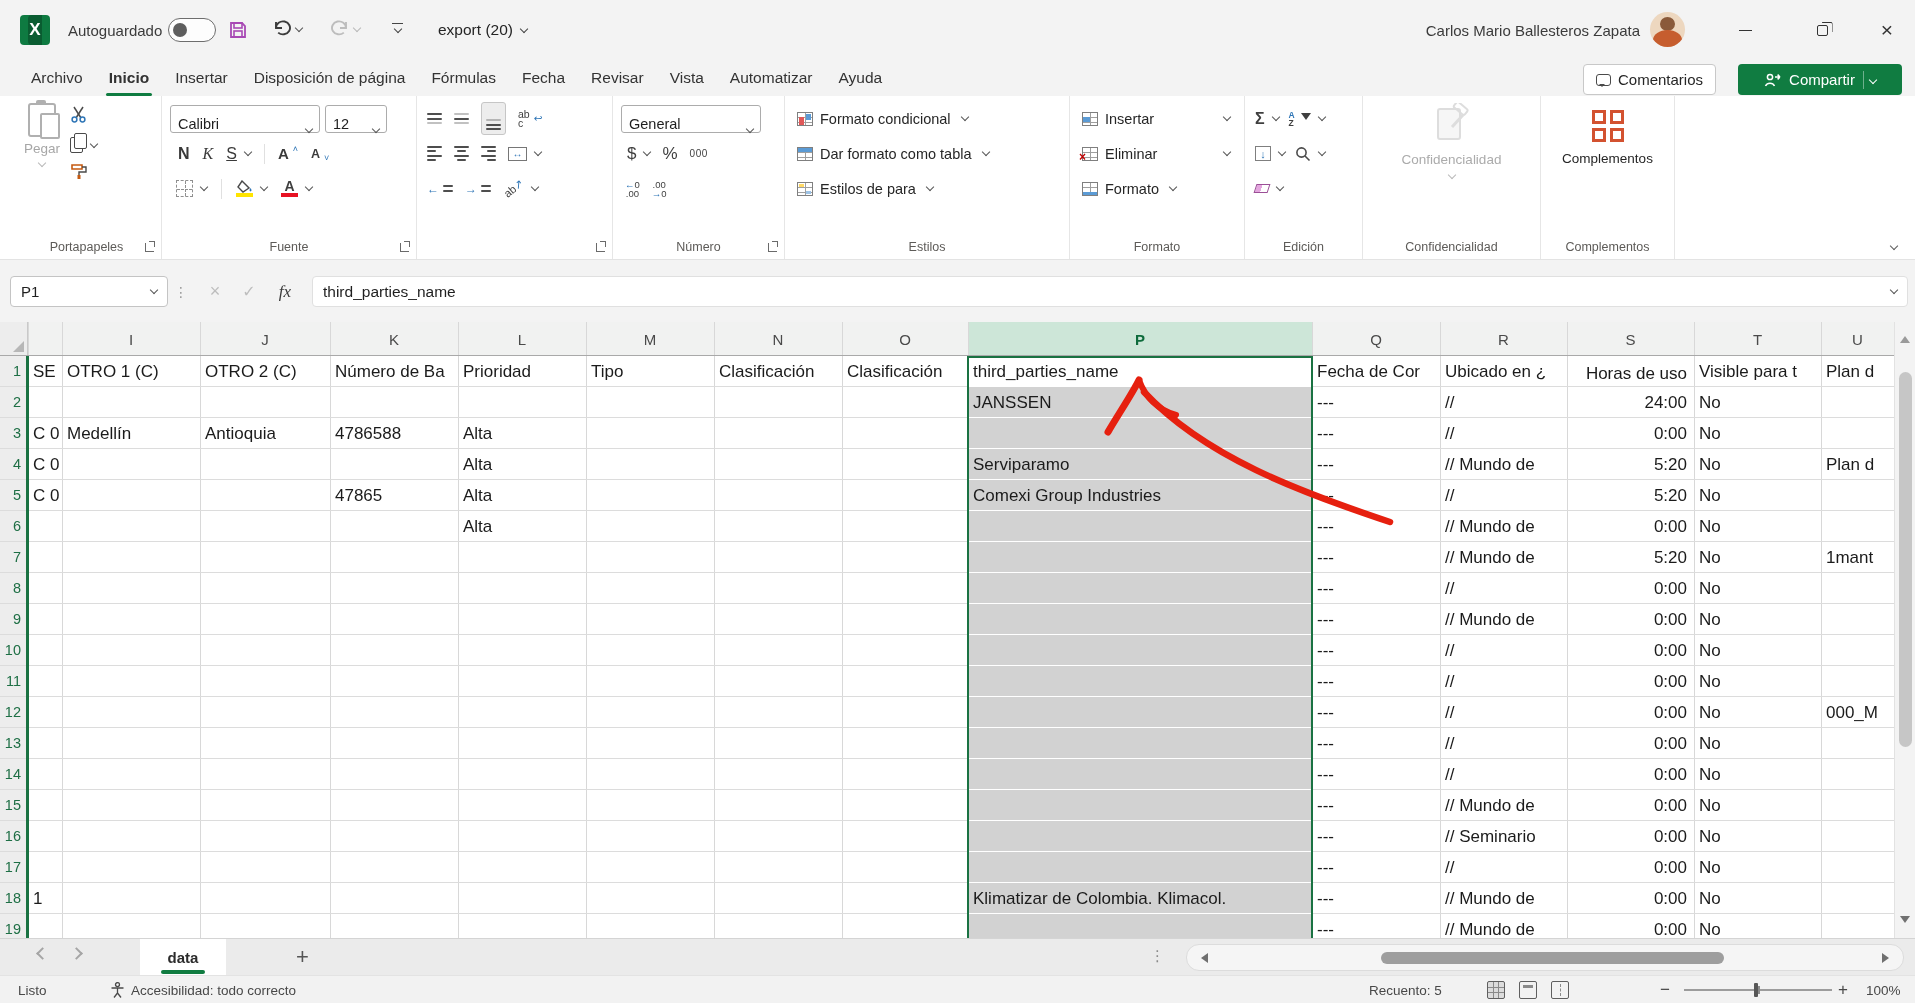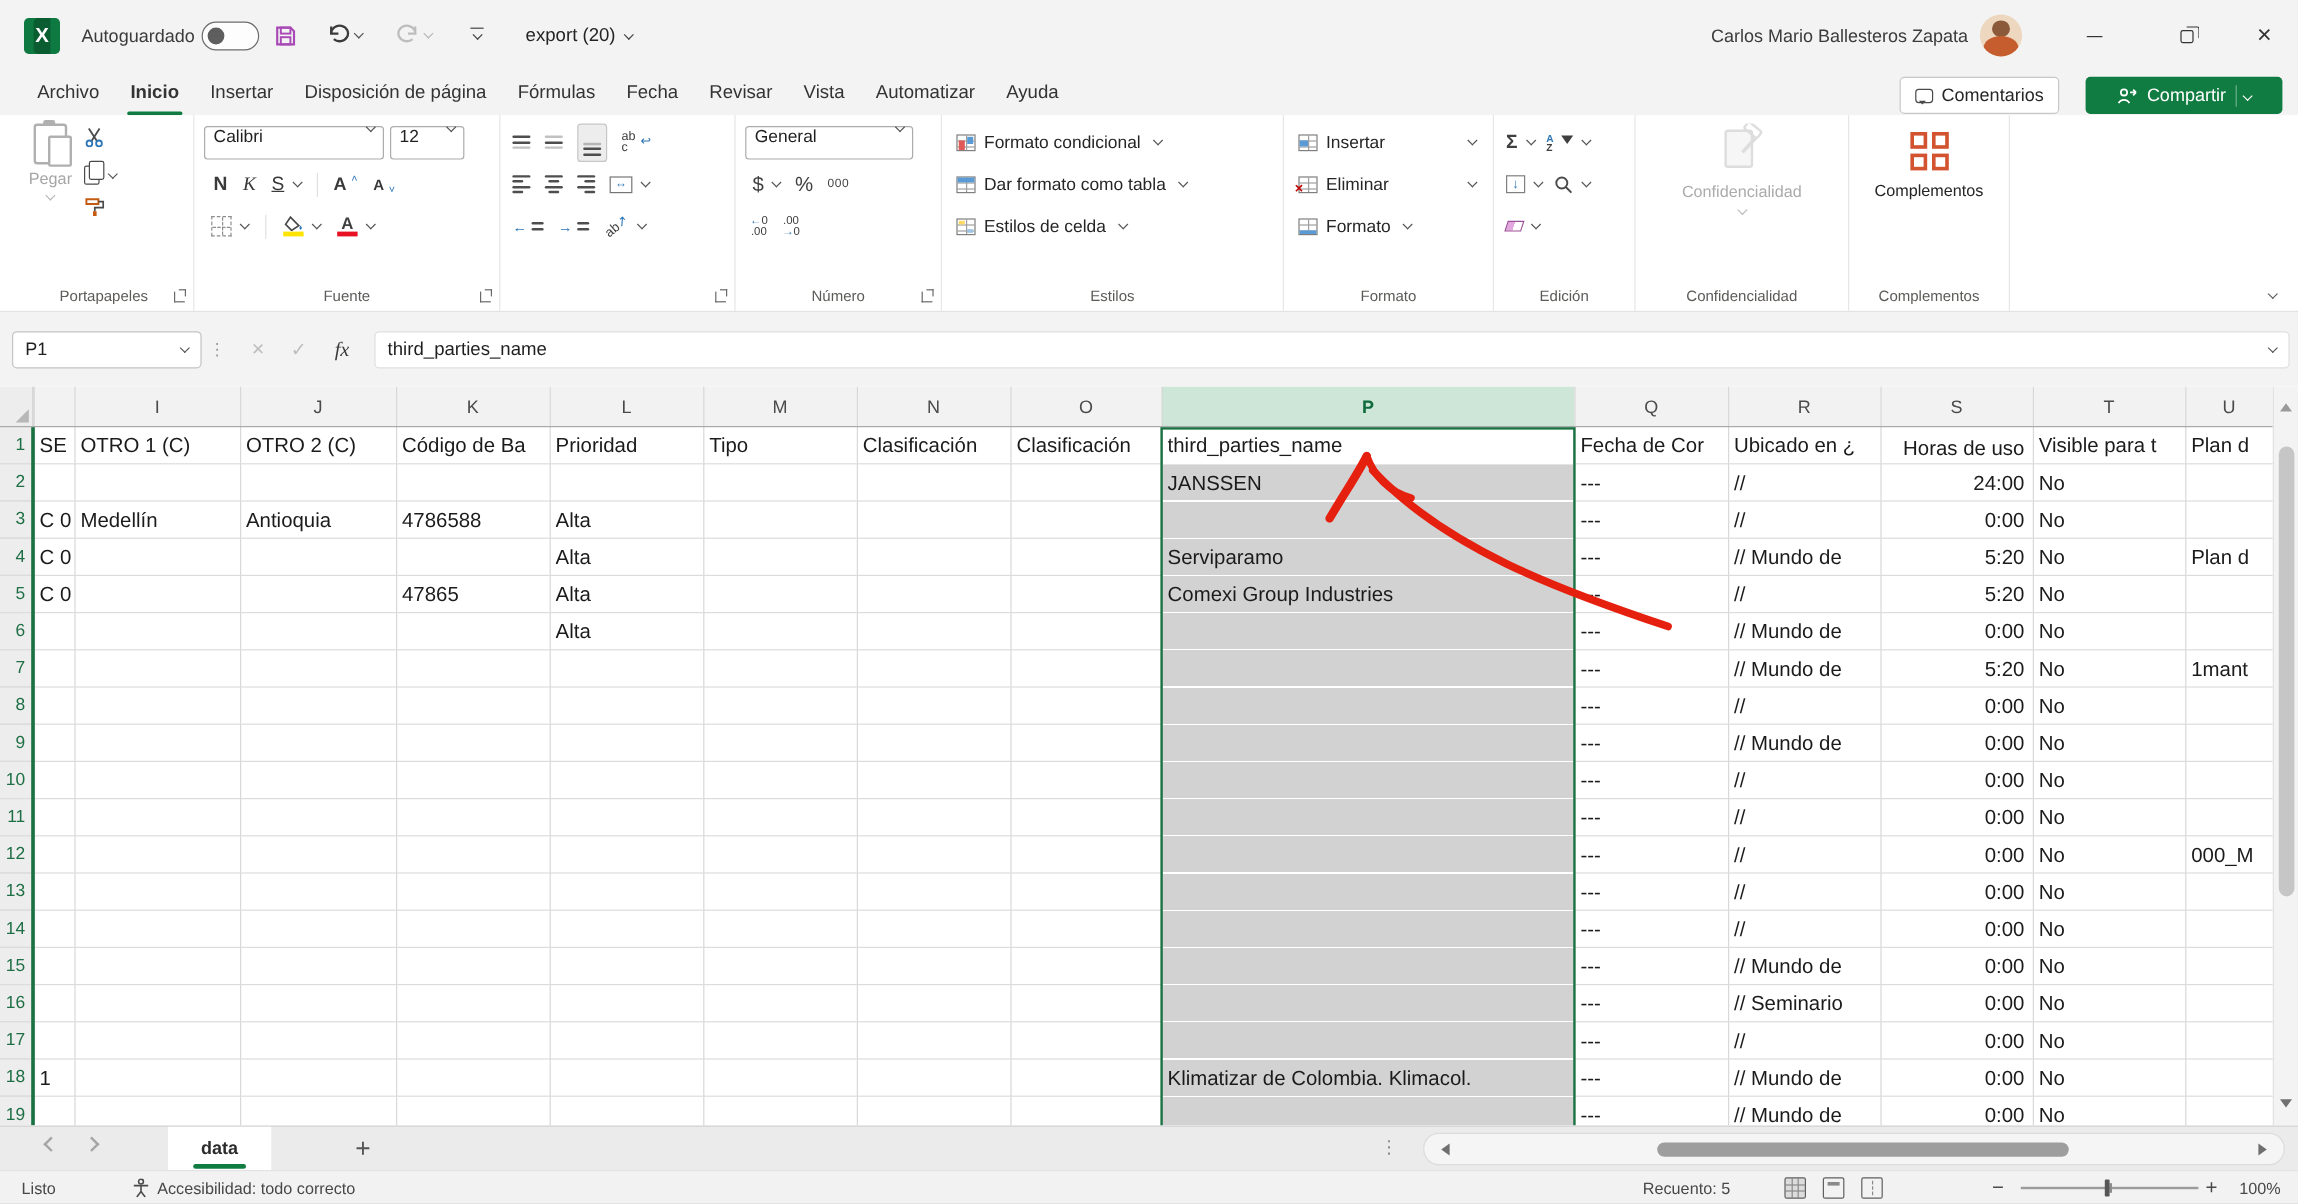--- a/index.html
+++ b/index.html
@@ -40,21 +40,21 @@
   
   #ribbon{position:absolute;top:96px;left:0;width:1915px;height:164px;background:#fff;display:flex;padding-left:12px;border-bottom:1px solid #E3E3E3}
   .rgroup{position:relative;border-right:1px solid #E6E6E6;display:flex;flex-direction:column;padding-top:7px}
   .rbody{flex:1;display:flex}
   .gcap{height:24px;display:flex;align-items:center;justify-content:center;font-size:12.5px;color:#5d5b58;position:relative}
   .launcher{position:absolute;right:7px;bottom:7px;width:9px;height:9px;border-left:1.3px solid #6a6a6a;border-bottom:1.3px solid #6a6a6a}
   .launcher::after{content:"";position:absolute;left:3px;top:-2px;width:5px;height:5px;border-top:1.3px solid #6a6a6a;border-right:1.3px solid #6a6a6a}
   .col3{display:flex;flex-direction:column;justify-content:flex-start;gap:4px}
   .rrow{display:flex;align-items:center;gap:8px;height:31px}
   .sbtn{display:flex;align-items:center;gap:4px;color:#3f3f3f}
-  .combo{display:flex;align-items:flex-start;justify-content:space-between;background:#fff;border:1px solid #ACACAC;border-radius:3px;height:28px;font-size:14.5px;color:#1f1f1f;padding:0 7px}
+  .combo{display:flex;align-items:flex-end;justify-content:space-between;background:#fff;border:1px solid #ACACAC;border-radius:3px;height:28px;font-size:14.5px;color:#1f1f1f;padding:0 7px}
   .lns{display:inline-flex;flex-direction:column;gap:2.5px}
   .lns i{display:block;height:2px;background:#4e4e4e;border-radius:1px}
   .boxed{border:1px solid #C6C6C6;background:#EDEDED;border-radius:3px;padding:4px}
   .bigbtn{display:flex;flex-direction:column;align-items:center;gap:4px}
   .clipic{width:28px;height:34px;border:2px solid #B0B0B0;border-radius:3px;position:relative}
   .clipic::before{content:"";position:absolute;left:6px;top:-5px;width:10px;height:5px;background:#B0B0B0;border-radius:2px}
   .clipic::after{content:"";position:absolute;right:-6px;bottom:-4px;width:16px;height:22px;background:#fff;border:2px solid #B0B0B0;border-radius:2px}
   .copyic{position:relative;width:13px;height:16px;border:1.5px solid #4a4a4a;border-radius:2px;background:#fff}
   .copyic::after{content:"";position:absolute;left:3px;top:-5px;width:11px;height:14px;border:1.5px solid #4a4a4a;border-radius:2px;background:#fff}
   .bordic{width:17px;height:17px;border:1.2px dashed #8f8f8f;position:relative}
@@ -424,21 +424,21 @@
                 <span class="ov" style="left:0;top:0;right:0;height:4px;background:#5B9BD5"></span>
               </span>
             <span>Dar formato como tabla</span>
               <span class="chev" style="color:#555"></span>
           </div>
           <div class="rrow" style="gap:7px">
             <span class="mgrid">
                 <span class="ov" style="left:1px;top:1px;width:5px;height:3px;background:#FFD966"></span>
                 <span class="ov" style="right:1px;bottom:1px;width:5px;height:3px;background:#9DC3E6"></span>
               </span>
-            <span>Estilos de celda</span>
+            <span>Estilos de para</span>
               <span class="chev" style="color:#555"></span>
           </div>
         </div>
       </div>
       <div class="gcap">
           <span>Estilos</span>
         </div>
     </div>
 
     <div class="rgroup" style="width:175px">
@@ -649,21 +649,21 @@
         <div class="hline" style="position: absolute; left: 1312px; top: 498px; width: 582px; height: 1px;"></div>
         <div class="hline" style="position: absolute; left: 0px; top: 529px; width: 968px; height: 1px;"></div>
         <div class="hline" style="position: absolute; left: 1312px; top: 529px; width: 582px; height: 1px;"></div>
         <div class="hline" style="position: absolute; left: 0px; top: 560px; width: 968px; height: 1px;"></div>
         <div class="hline" style="position: absolute; left: 1312px; top: 560px; width: 582px; height: 1px;"></div>
         <div class="hline" style="position: absolute; left: 0px; top: 591px; width: 968px; height: 1px;"></div>
         <div class="hline" style="position: absolute; left: 1312px; top: 591px; width: 582px; height: 1px;"></div>
         <div class="cell" style="position: absolute; left: 33px; top: 34px; width: 27px; height: 31px;">SE</div>
         <div class="cell" style="position: absolute; left: 67px; top: 34px; width: 131px; height: 31px;">OTRO 1 (C)</div>
         <div class="cell" style="position: absolute; left: 205px; top: 34px; width: 123px; height: 31px;">OTRO 2 (C)</div>
-        <div class="cell" style="position: absolute; left: 335px; top: 34px; width: 121px; height: 31px;">Código de Ba</div>
+        <div class="cell" style="position: absolute; left: 335px; top: 34px; width: 121px; height: 31px;">Número de Ba</div>
         <div class="cell" style="position: absolute; left: 463px; top: 34px; width: 121px; height: 31px;">Prioridad</div>
         <div class="cell" style="position: absolute; left: 591px; top: 34px; width: 121px; height: 31px;">Tipo</div>
         <div class="cell" style="position: absolute; left: 719px; top: 34px; width: 121px; height: 31px;">Clasificación</div>
         <div class="cell" style="position: absolute; left: 847px; top: 34px; width: 119px; height: 31px;">Clasificación</div>
         <div class="cell" style="position: absolute; left: 973px; top: 34px; width: 337px; height: 31px;">third_parties_name</div>
         <div class="cell" style="position: absolute; left: 1317px; top: 34px; width: 121px; height: 31px;">Fecha de Cor</div>
         <div class="cell" style="position: absolute; left: 1445px; top: 34px; width: 120px; height: 31px;">Ubicado en ¿</div>
         <div class="cell num" style="position: absolute; left: 1572px; top: 36px; width: 120px; height: 31px;">Horas de uso</div>
         <div class="cell" style="position: absolute; left: 1699px; top: 34px; width: 120px; height: 31px;">Visible para t</div>
         <div class="cell" style="position: absolute; left: 1826px; top: 34px; width: 66px; height: 31px;">Plan d</div>

